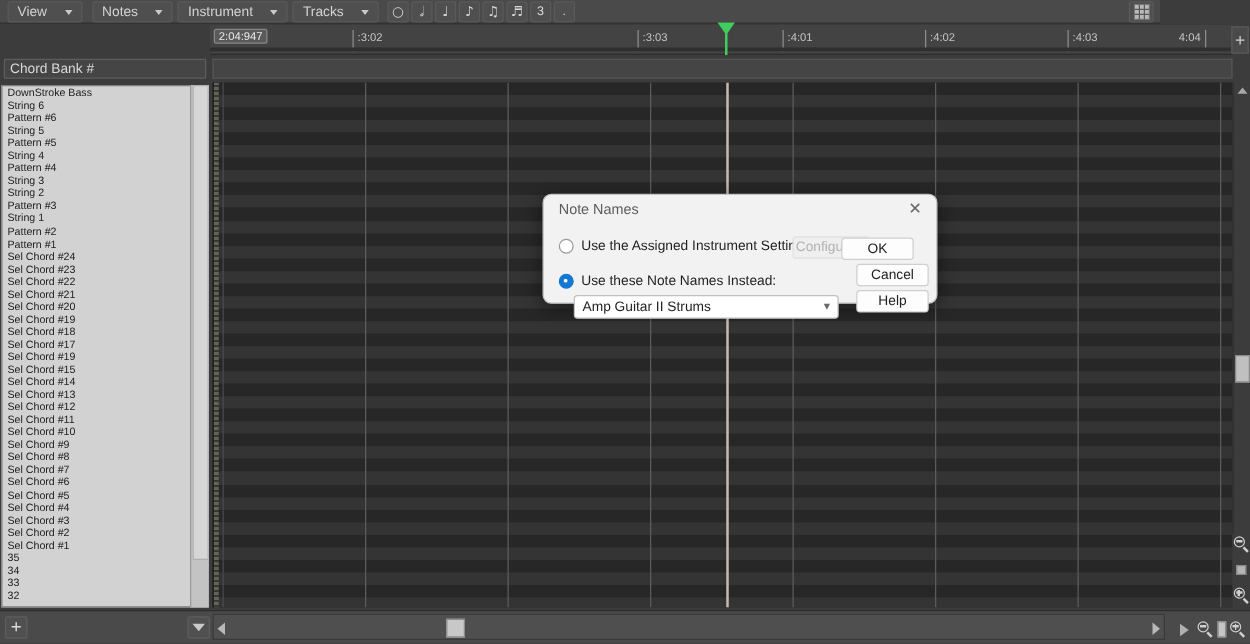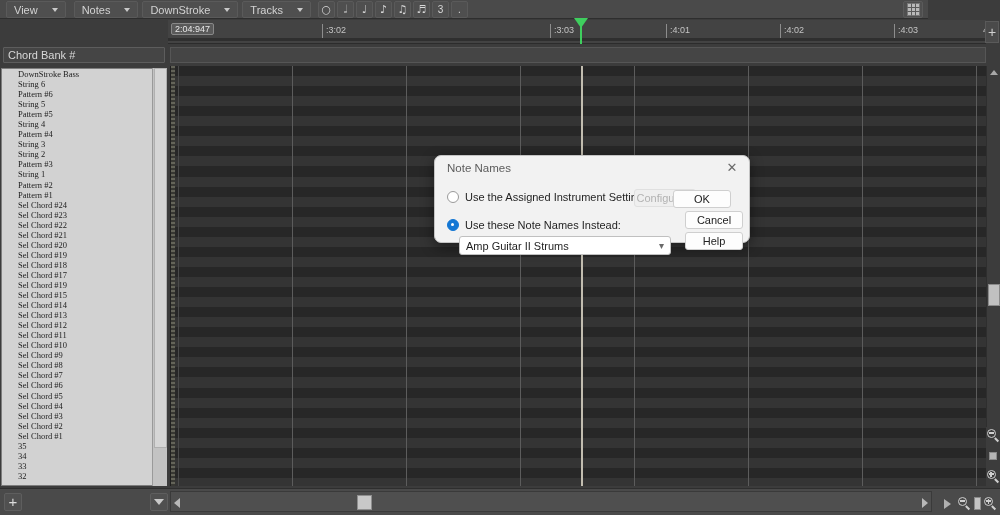--- a/index.html
+++ b/index.html
@@ -58,21 +58,20 @@
     border-bottom: 1px solid #2c2c2c;
     overflow: hidden;
   }
   .ruler-inner { position: relative; width: 100%; height: 100%; }
   .tick {
     position: absolute; top: 4px; height: 17px;
     border-left: 1px solid #8d8d8d;
     padding-left: 3px;
     color: #c4c4c4; font-size: 9px; line-height: 12px;
     font-family: "Liberation Sans", sans-serif;
-    margin-left: 40px;
   }
   .tick.rt { border-left: none; border-right: 1px solid #8d8d8d; padding-left: 0; padding-right: 3px; }
   .timecode {
     position: absolute; left: 3px; top: 3px;
     height: 12px; padding: 0 3px;
     background: #5a5a5a; border: 1px solid #888;
     border-radius: 2px;
     color: #e8e8e8; font-size: 9px; line-height: 11px;
     font-family: "Liberation Sans", sans-serif;
   }
@@ -118,24 +117,24 @@
 
   
   .tracklist {
     position: absolute; left: 1px; top: 68px; width: 166px; height: 418px;
     background: #d2d2d2;
     border: 1px solid #7d7d7d;
     overflow: hidden;
   }
   .track-row {
     height: 10.05px;
-    padding-left: 16px;
+    padding-left: 4px;
     color: #222; font-size: 8.5px; line-height: 10px;
     white-space: nowrap;
-    font-family: Liberation Serif, serif;
+    font-family: Liberation Sans, sans-serif;
   }
   .list-scrollbar {
     position: absolute; left: 152px; top: 68px; width: 15px; height: 418px;
     background: #c3c3c3; border-left: 1px solid #9a9a9a;
   }
   .list-thumb {
     position: absolute; left: 1px; top: 0px; width: 13px; height: 380px;
     background: #d6d6d6; border: 1px solid #b0b0b0;
   }
 
@@ -333,21 +332,21 @@
     <div class="menu-item">
       <span class="mlabel">View</span>
       <span class="menu-caret"></span>
     </div>
     <div class="menu-sep"></div>
     <div class="menu-item">
       <span class="mlabel">Notes</span>
       <span class="menu-caret"></span>
     </div>
     <div class="menu-item">
-      <span class="mlabel">DownStroke</span>
+      <span class="mlabel">Instrument</span>
       <span class="menu-caret"></span>
     </div>
     <div class="menu-item">
       <span class="mlabel">Tracks</span>
       <span class="menu-caret"></span>
     </div>
 
     <div class="note-btns">
       <div class="note-btn">○</div>
       <div class="note-btn">𝅗𝅥</div>

